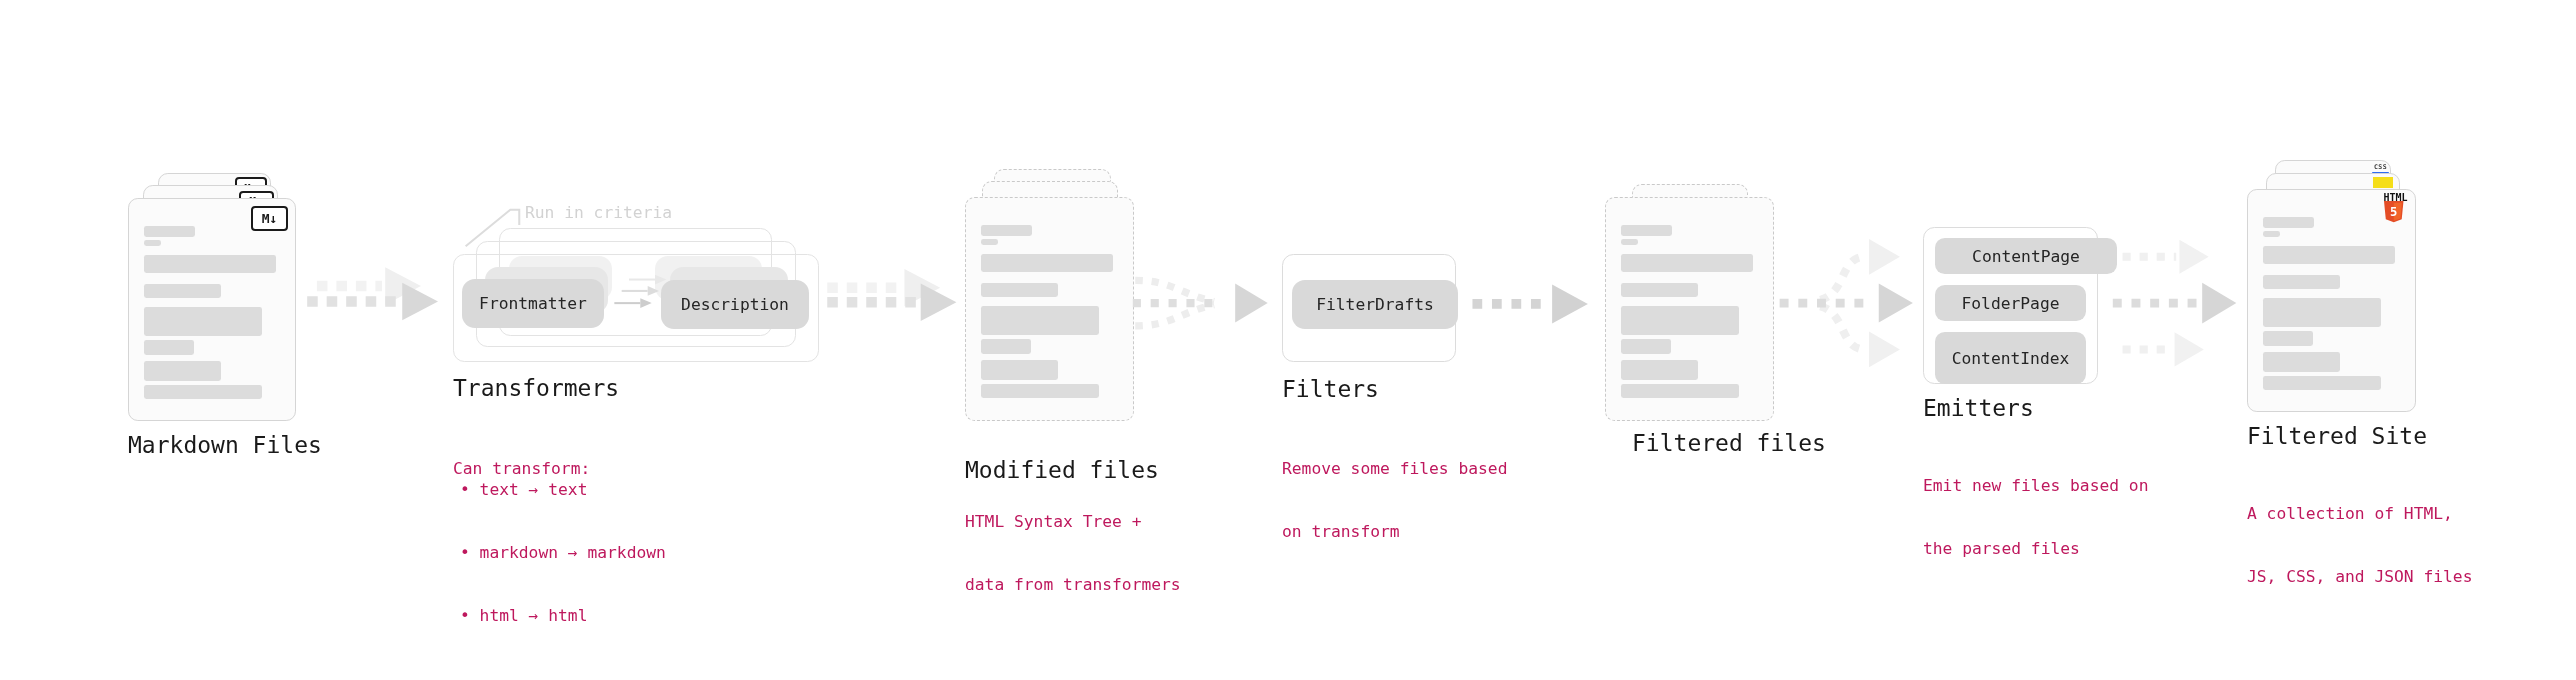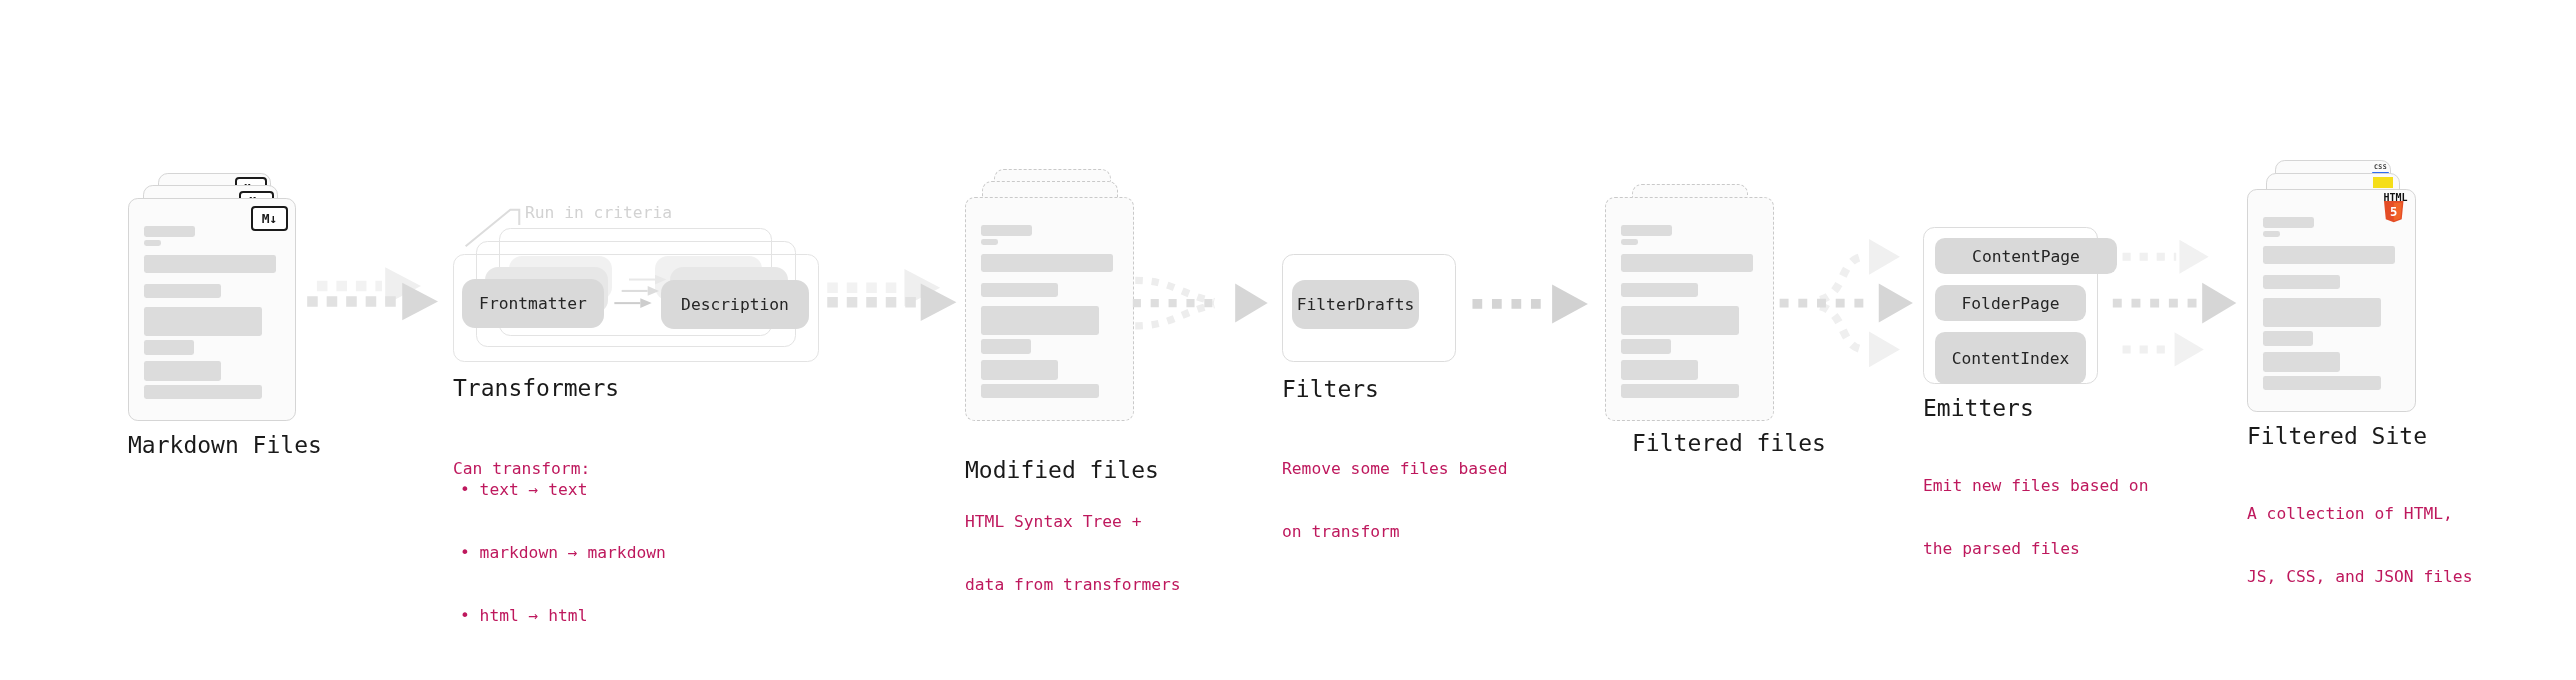--- a/index.html
+++ b/index.html
@@ -111,21 +111,21 @@
     </div>
     <div class="title" style="left:965px;top:431px;margin-top:26px;">Modified files</div>
     <div class="desc" style="left:965px;top:469px;">
       <div>HTML Syntax Tree +</div>
       <div>data from transformers</div>
     </div>
   </div>
 
   <div>
     <div class="frame-solid" style="left:1282px;top:254px;width:172px;height:106px;"></div>
-    <div class="pill" style="left:1292px;top:280px;width:127px;height:49px;">FilterDrafts</div>
+    <div class="pill" style="left:1292px;top:280px;width:166px;height:49px;">FilterDrafts</div>
     <div class="title" style="left:1282px;top:376px;">Filters</div>
     <div class="desc" style="left:1282px;top:416px;">
       <div>Remove some files based</div>
       <div>on transform</div>
     </div>
   </div>
 
   <div>
     <div class="card-dashed" style="left:1632px;top:184px;width:114px;height:31px;"></div>
     <div class="card-dashed" style="left:1605px;top:197px;width:167px;height:222px;">

